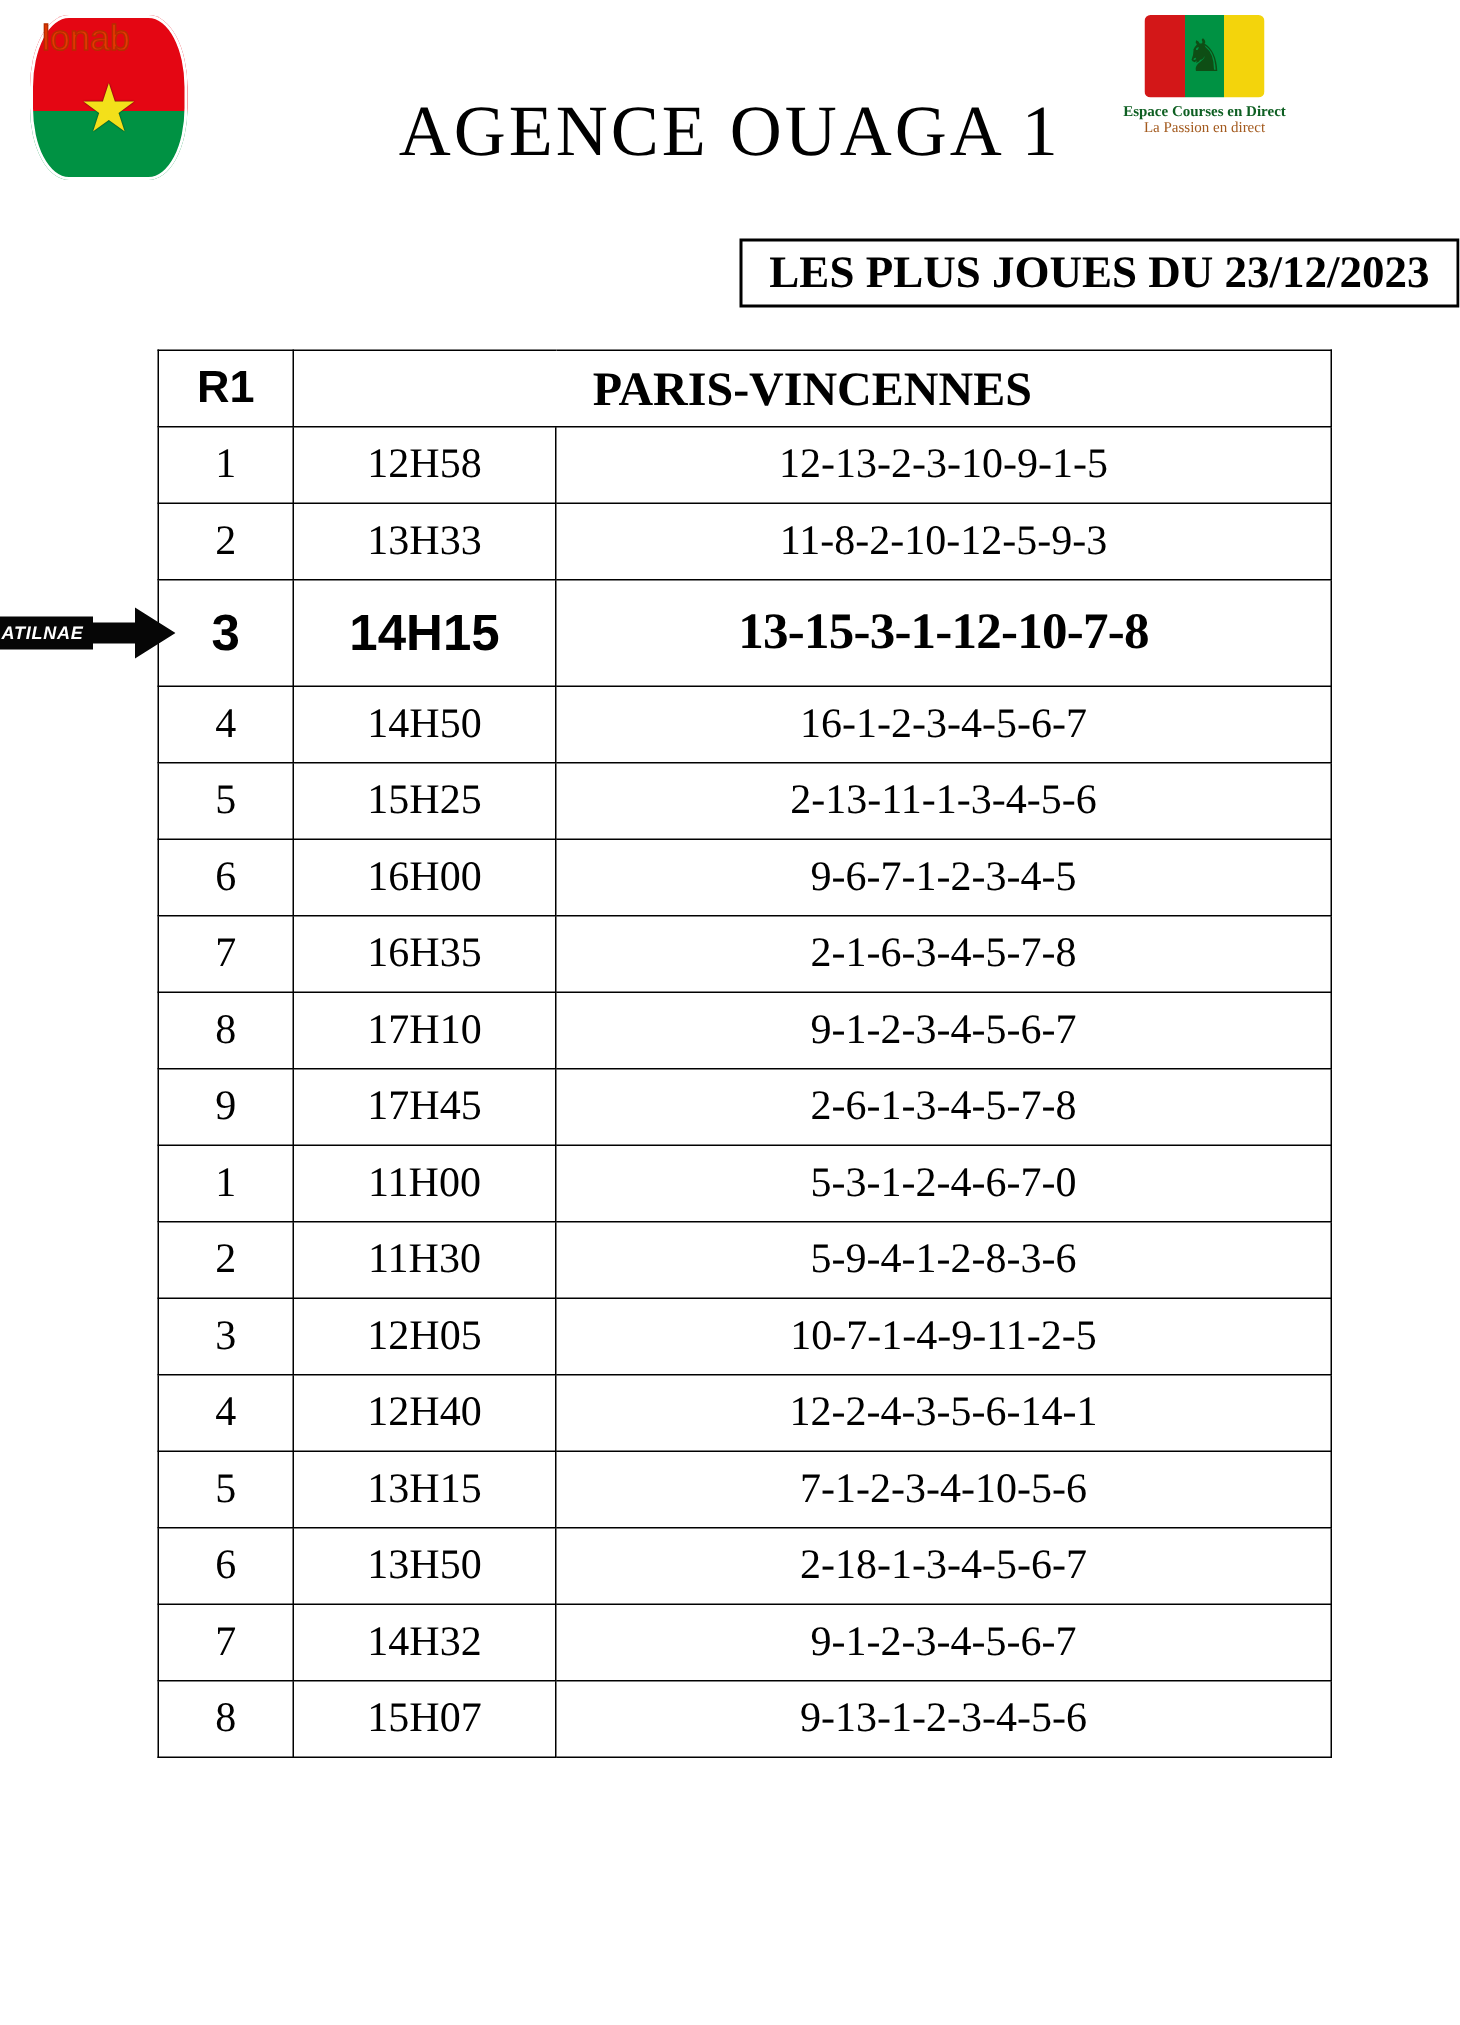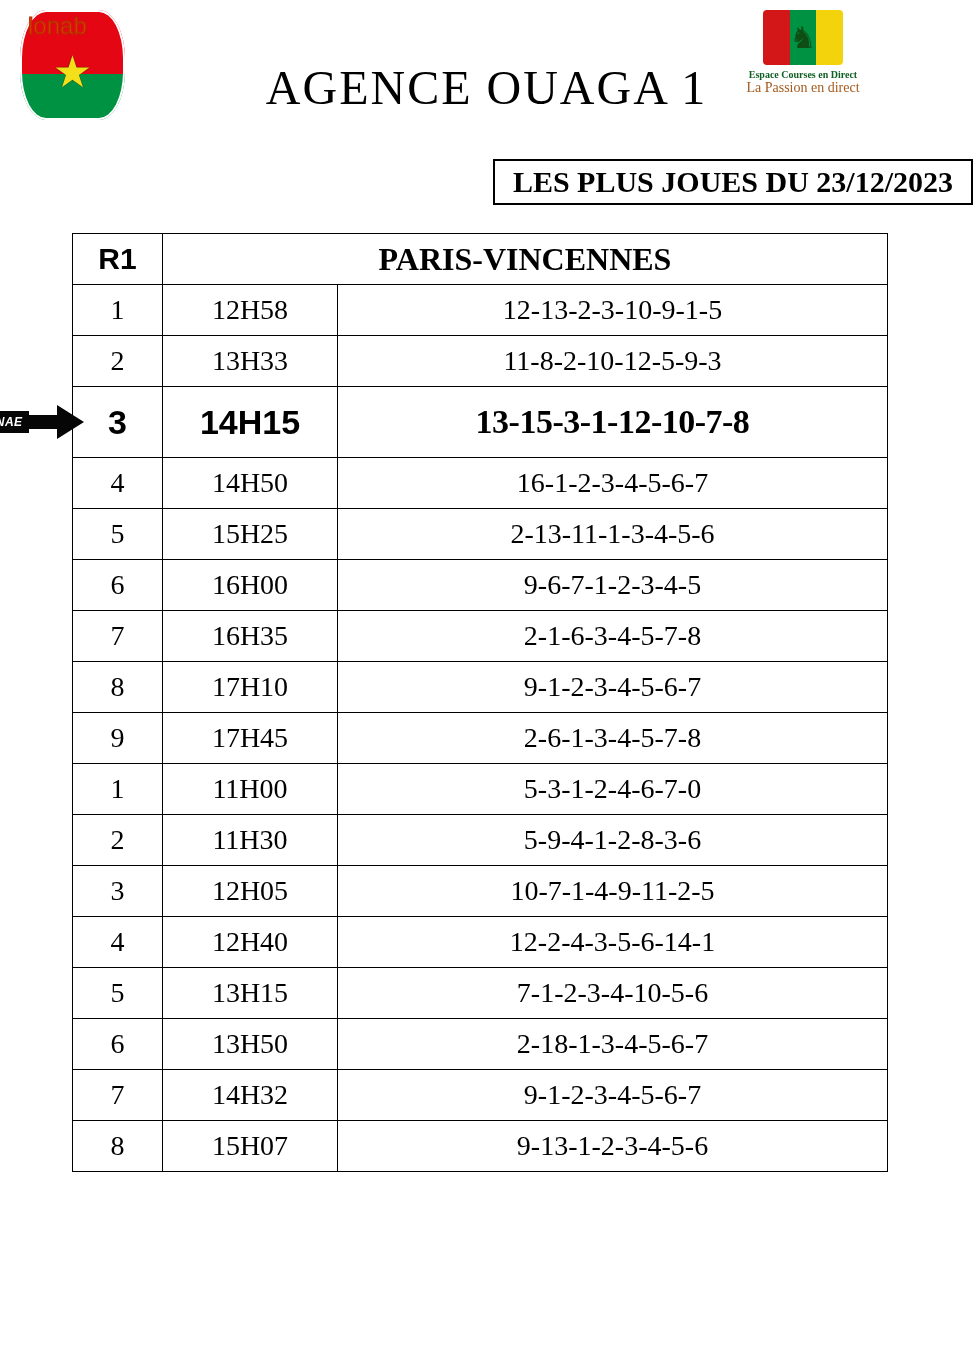--- a/index.html
+++ b/index.html
@@ -63,41 +63,41 @@
   }
   .ecd-stripe-r { background:#d31718; }
   .ecd-stripe-g { background:#009243; position:relative;}
   .ecd-stripe-y { background:#f3d40c; }
   .ecd-horse {
     position:absolute; inset:0;
     display:flex;align-items:center;justify-content:center;
     font-size:30px;line-height:1;color:#0e4e15;
   }
   .logo-right-caption { font-size:10px; color:#0e5f22; font-weight:700; margin-top:4px;text-align:center;}
-  .logo-right-sub { font-size:14px; color:#a35a1e;}
+  .logo-right-sub { font-size:10px; color:#a35a1e;}
   .title-main {
     font-size: 48px;
     letter-spacing: 2px;
     text-align: center;
     margin-top: -60px;   
     margin-bottom: 44px;
   }
   
   .subtitle-wrap { text-align:right; margin-bottom: 28px;}
   .subtitle-box {
     display:inline-block;
     border: 2px solid #000;
     padding: 4px 18px;
     font-weight: 700;
     font-size: 30px;
   }
   
   .table-wrap {
     position: relative;
-    margin-left: 72px;
+    margin-left: 105px;
     margin-right: 85px;
   }
   table {
     border-collapse: collapse;
     width: 100%;
   }
   td {
     border: 1.5px solid #000;
     text-align: center;
     font-size: 28px;

